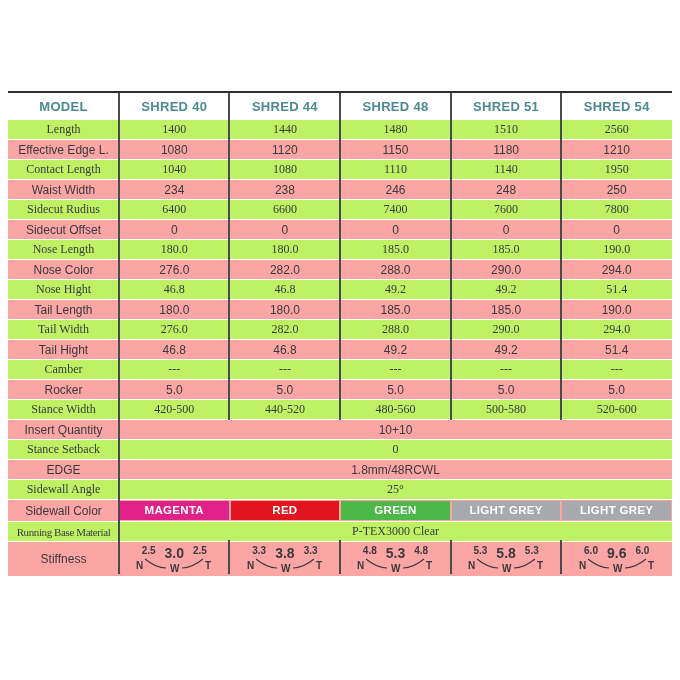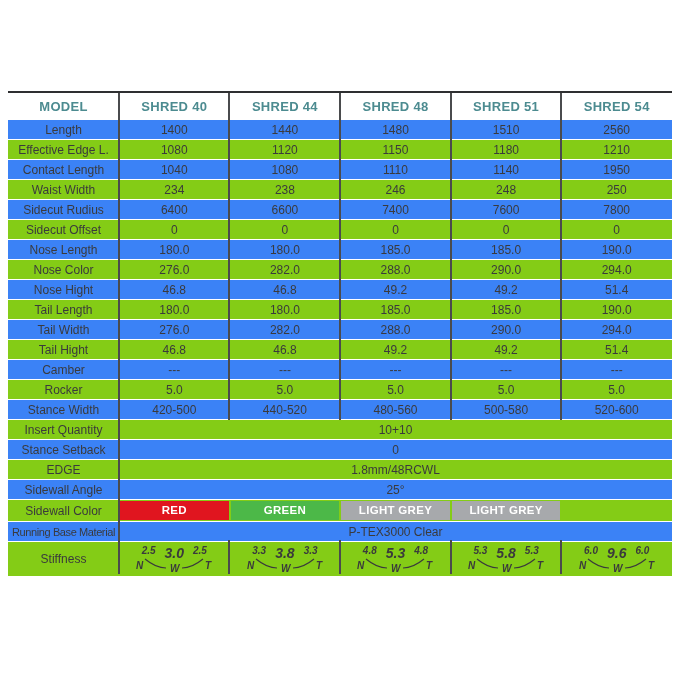--- a/index.html
+++ b/index.html
@@ -12,40 +12,40 @@
     position:absolute;left:8px;top:91px;width:664px;
     border-top:2px solid #2e2f31;
   }
   .row{
     display:grid;
     grid-template-columns:111px repeat(5,1fr);
     height:20px;box-sizing:border-box;
     border-bottom:1px solid #ffffff;
     align-items:center;text-align:center;
     font-size:12px;color:#3a3a3c;
-    background:#84cc16;
-  }
-  .row.g{background:#3b82f6;}
+    background:#fca5a5;
+  }
+  .row.g{background:#bef264;font-family:Liberation Serif, serif;}
   .row.header{height:27px;background:#ffffff;}
   .row.header .cell{
     color:#4c8b90;font-weight:bold;font-size:13px;letter-spacing:.3px;
   }
   .cell{overflow:hidden;white-space:nowrap;}
   .cell.label{font-size:12px;}
   .cell.label.small{font-size:11px;letter-spacing:-.4px;}
   .span-val{grid-column:2 / 7;}
   
   .row.swrow{height:22px;text-align:center;}
   .swatch{
     margin:1px 1px;height:19px;line-height:19px;
     color:#ffffff;font-weight:bold;font-size:11.5px;letter-spacing:.3px;
   }
   
   .row.stiffrow{height:34px;border-bottom:none;}
-  .stiff{display:flex;flex-direction:column;align-items:center;justify-content:center;font-style:italic;}
+  .stiff{display:flex;flex-direction:column;align-items:center;justify-content:center;}
   .stiff-nums{display:flex;align-items:flex-start;justify-content:center;gap:9px;line-height:1;}
   .sn{font-size:10px;font-weight:bold;}
   .sw{font-size:14px;font-weight:bold;margin-top:0px;}
   svg.nwt{display:block;width:84px;height:15px;margin-top:-3px;}
   svg.nwt text{font-family:"Liberation Sans",sans-serif;font-size:10px;font-weight:bold;fill:#3a3a3c;}
   svg.nwt path{stroke:#3a3a3c;stroke-width:1.2;fill:none;}
   
   .vl{position:absolute;width:2px;background:#4a4b4d;pointer-events:none;}
   .vl.lab{left:110px;top:0;height:481px;}
   .vl.c1{left:220px;} .vl.c2{left:331px;} .vl.c3{left:442px;} .vl.c4{left:552px;}
@@ -201,20 +201,21 @@
     <div class="cell label">EDGE</div>
     <div class="cell span-val">1.8mm/48RCWL</div>
   </div>
   <div class="row g">
     <div class="cell label">Sidewall Angle</div>
     <div class="cell span-val">25°</div>
   </div>
 
   <div class="row swrow">
     <div class="cell label">Sidewall Color</div>
+    <div class="swatch" style="background: rgb(224, 33, 138);">MAGENTA</div>
     <div class="swatch" style="background: rgb(224, 21, 31);">RED</div>
     <div class="swatch" style="background: rgb(76, 184, 72);">GREEN</div>
     <div class="swatch" style="background: rgb(167, 169, 172);">LIGHT GREY</div>
     <div class="swatch" style="background: rgb(167, 169, 172);">LIGHT GREY</div>
   </div>
 
   <div class="row g">
     <div class="cell label small">Running Base Material</div>
     <div class="cell span-val">P-TEX3000 Clear</div>
   </div>

